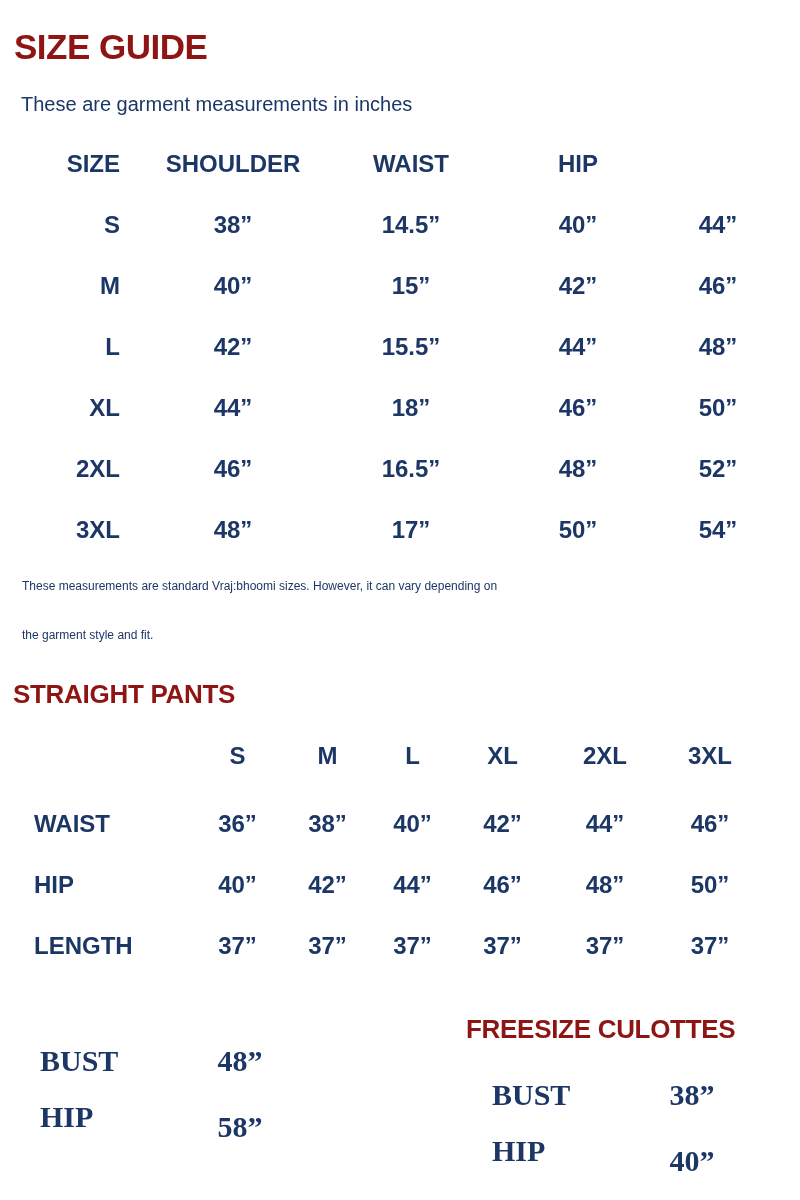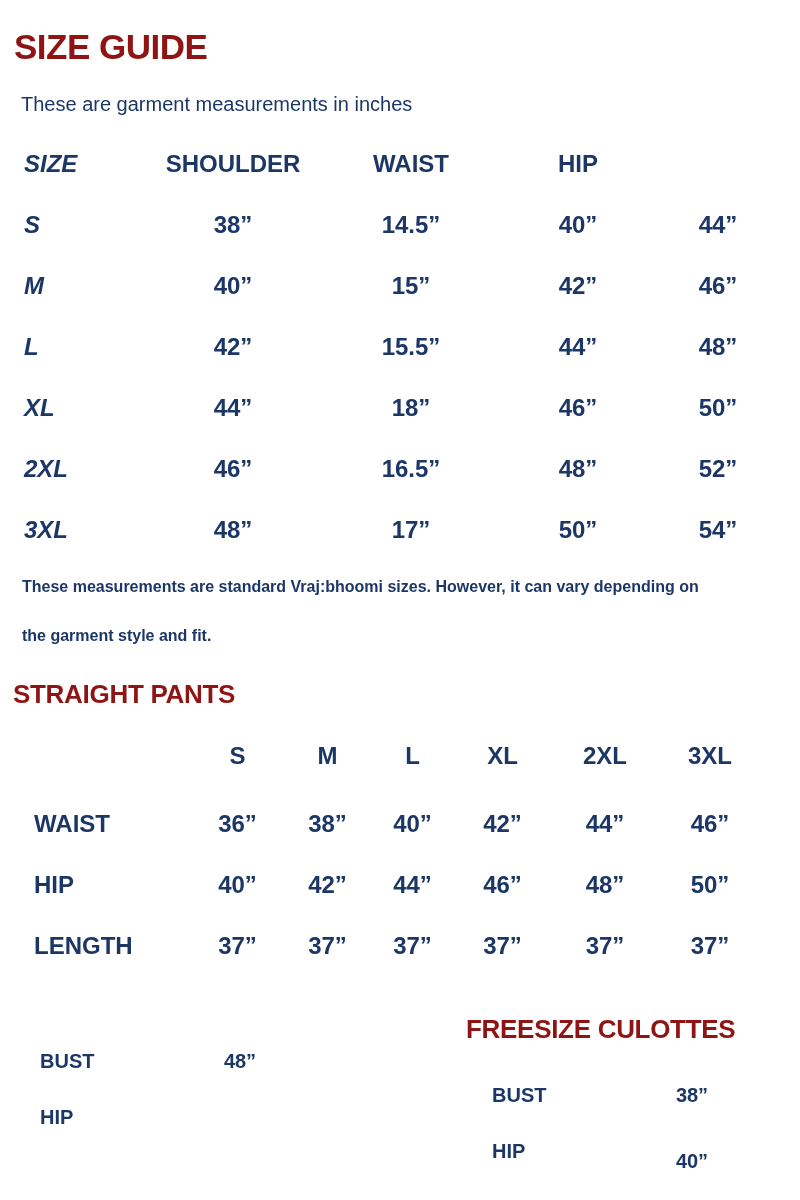--- a/index.html
+++ b/index.html
@@ -21,24 +21,24 @@
   }
 
   
   .gtable { position:absolute; left:0; top:133px; width:800px; }
   .grow {
     display:grid; grid-template-columns:120px 226px 130px 204px 76px;
     height:61px; align-items:center;
     font-size:24px; font-weight:700; color:#1C3766;
   }
   .grow .c   { text-align:center; }
-  .grow .lab { text-align:left; padding-left:24px;font-style:italic; }
-
-  
-  .note { position:absolute; left:22px; top:562px; font-size:16px; font-weight:700; color:#1C3766; }
+  .grow .lab { text-align:right; padding-left:24px; }
+
+  
+  .note { position:absolute; left:22px; top:562px; font-size:12px; font-weight:400; color:#1C3766; }
   .note .nline { height:49px; line-height:49px; white-space:nowrap; }
 
   
   .sec-heading {
     font-size:26px; font-weight:700; color:#8E1513; letter-spacing:-0.3px; line-height:26px;
   }
   #pants-heading { position:absolute; left:13px; top:681px; }
 
   
   .ptable { position:absolute; left:0; top:725px; width:800px; }
@@ -53,21 +53,21 @@
 
   
   .free { position:absolute; top:1012px; }
   #kaftans  { left:0;   width:340px; }
   #culottes { left:452px; width:340px; }
   .free .fh { line-height:34px; }
   #kaftans  .fh { padding-left:23px; }
   #culottes .fh { padding-left:14px; }
   .frow {
     display:grid; grid-template-columns:160px 160px; align-items:center;
-    font-size:20px; font-weight:700; color:#1C3766;
+    font-size:30px; font-weight:700; color:#1C3766;font-family:Liberation Serif, serif;
   }
   .frow .lab { padding-left:40px; }
   .frow .c   { text-align:center; }
   .frow1 { margin-top:24px; height:50px; }
   .frow2 { height:62px; }
   .val-low { transform:translateY(10px); }
 </style>
 </head>
 <body>
 
@@ -175,20 +175,21 @@
     </div>
   </div>
 
   <div class="free" id="kaftans">
     <div class="frow frow1">
       <div class="lab">BUST</div>
       <div class="c">48”</div>
     </div>
     <div class="frow frow2">
       <div class="lab">HIP</div>
+      <div class="c val-low">58”</div>
     </div>
   </div>
 
   <div class="free" id="culottes">
     <h2 class="sec-heading fh">FREESIZE CULOTTES</h2>
     <div class="frow frow1">
       <div class="lab">BUST</div>
       <div class="c">38”</div>
     </div>
     <div class="frow frow2">

